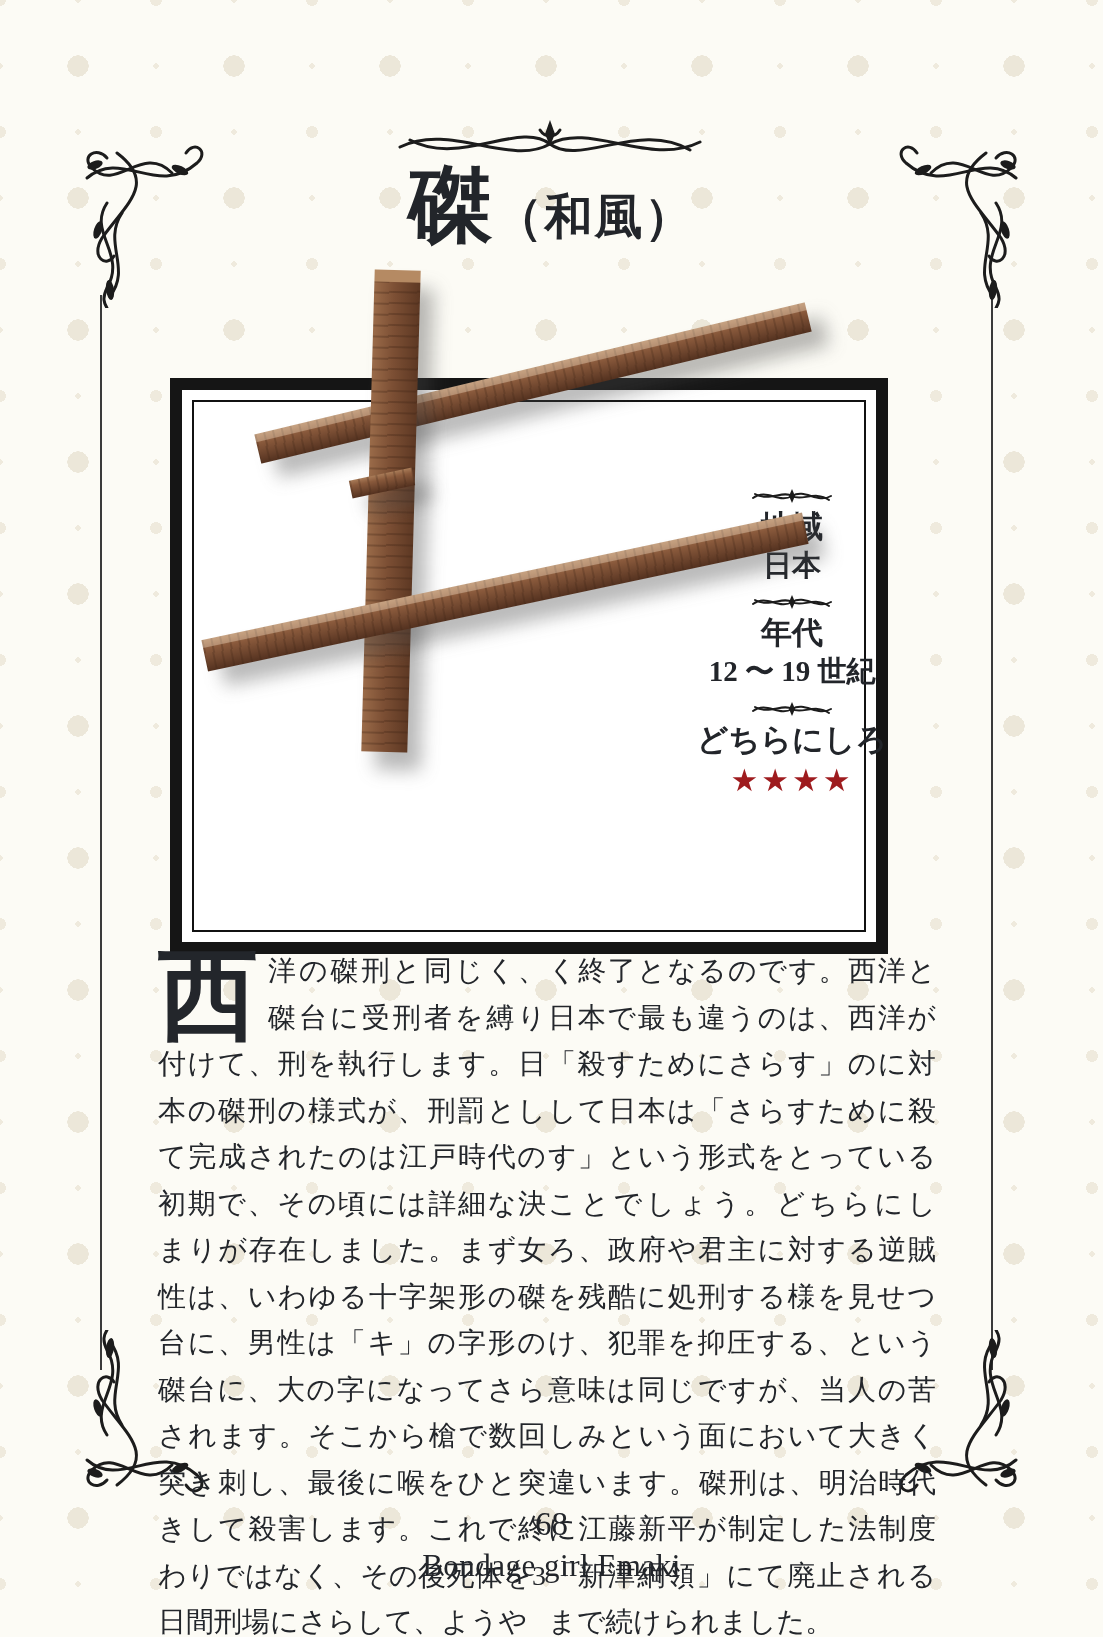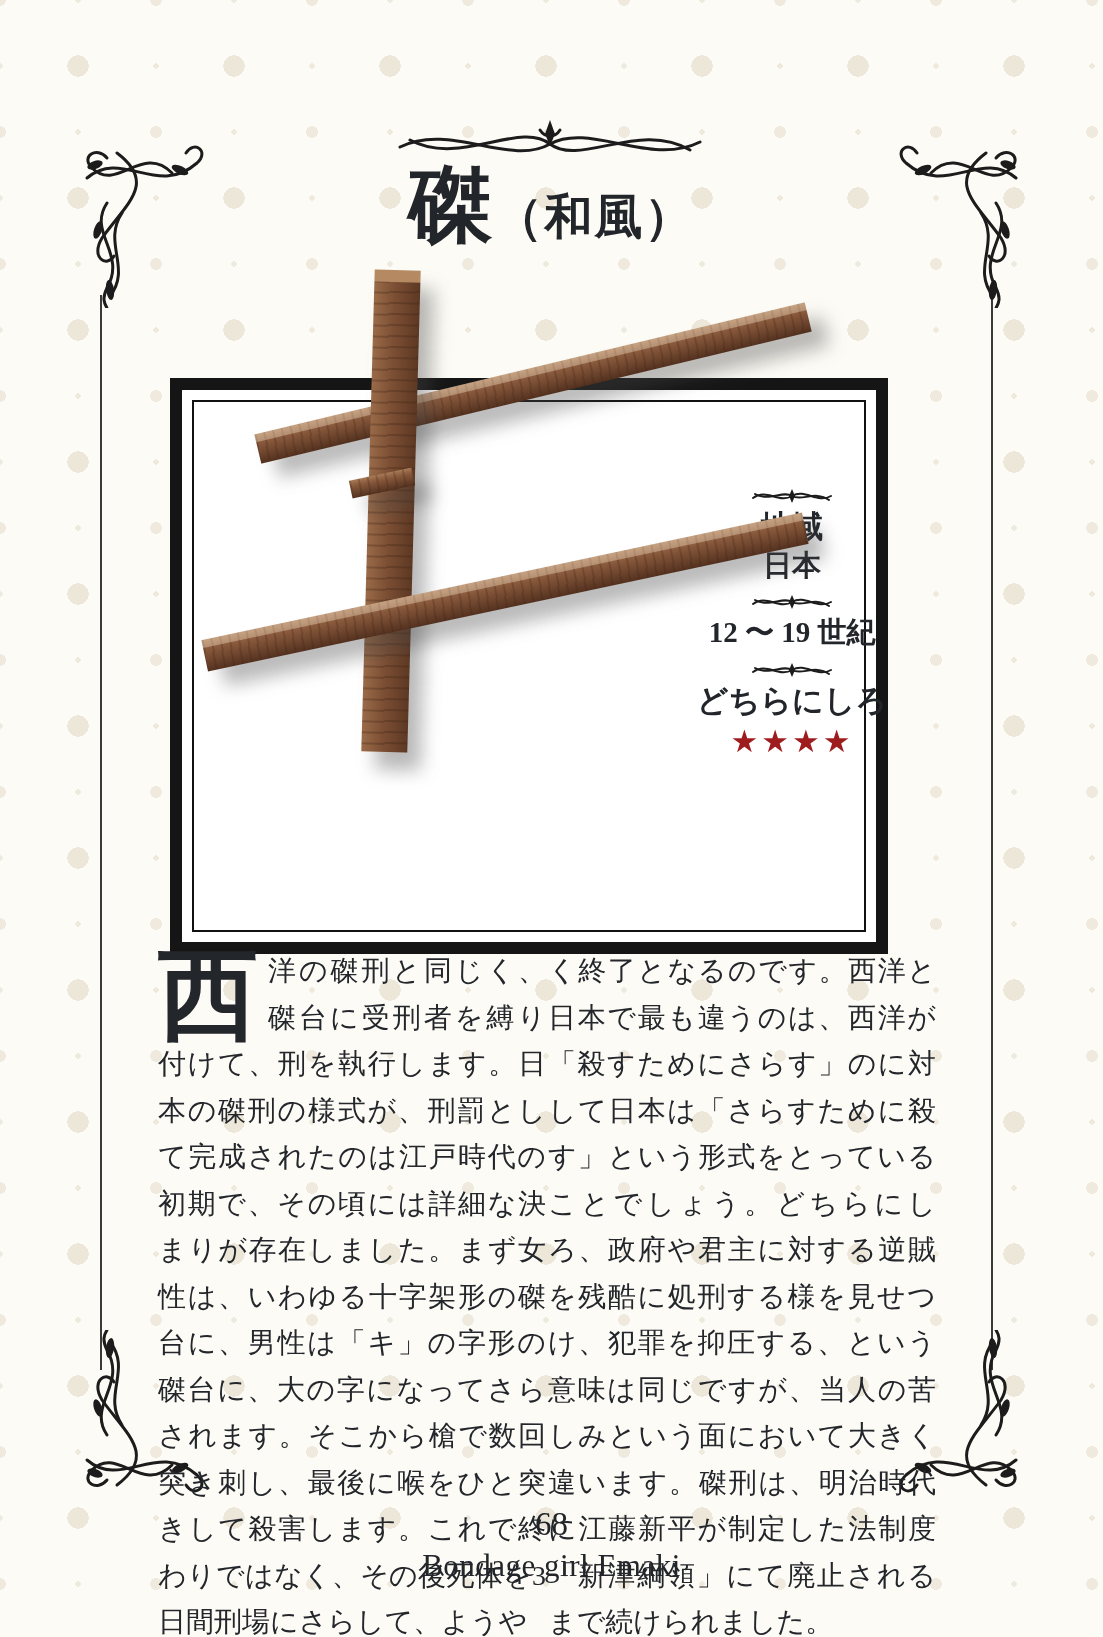--- a/index.html
+++ b/index.html
@@ -176,20 +176,21 @@
         <path class="flourish-leaf" d="M43,3 L46,10 L43,17 L40,10 Z"></path>
       </svg>
       <div class="label">地域</div>
       <div class="value">日本</div>
 
       <svg class="divider" viewBox="0 0 86 20">
         <path class="flourish-stroke" style="stroke-width:2" d="M4,12 C18,2 30,18 43,10 C56,2 68,18 82,10"></path>
         <path class="flourish-stroke" style="stroke-width:2" d="M6,8 C20,16 34,4 43,10 C52,16 66,4 80,14"></path>
         <path class="flourish-leaf" d="M43,3 L46,10 L43,17 L40,10 Z"></path>
       </svg>
+      <div class="label">年代</div>
       <div class="value">12 〜 19 世紀</div>
 
       <svg class="divider" viewBox="0 0 86 20">
         <path class="flourish-stroke" style="stroke-width:2" d="M4,12 C18,2 30,18 43,10 C56,2 68,18 82,10"></path>
         <path class="flourish-stroke" style="stroke-width:2" d="M6,8 C20,16 34,4 43,10 C52,16 66,4 80,14"></path>
         <path class="flourish-leaf" d="M43,3 L46,10 L43,17 L40,10 Z"></path>
       </svg>
       <div class="label">どちらにしろ</div>
       <div class="stars">★★★★</div>
     </div>

